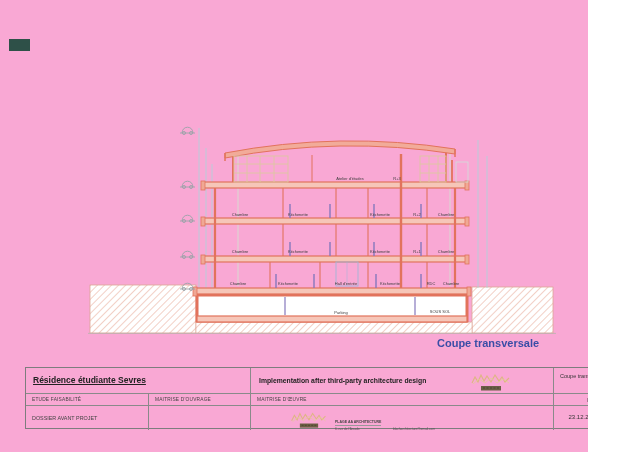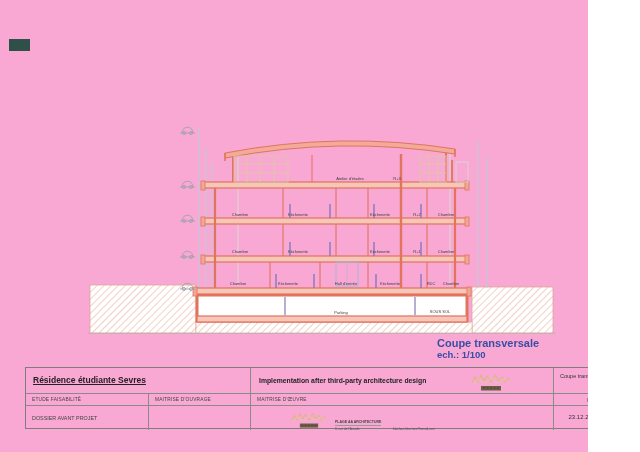--- a/index.html
+++ b/index.html
@@ -218,21 +218,20 @@
       <text x="431" y="285">RDC</text>
       <text x="451" y="285">Chambre</text>
 
       <text x="341" y="314">Parking</text>
       <text x="440" y="313">SOUS SOL</text>
     </g>
   </svg>
 
   <div class="caption">
     <div class="t">Coupe transversale</div>
-    <div class="s">ech.: 1/100</div>
   </div>
 
   <div class="tblock">
 
     <div class="cell br bb project" style="left:0;top:0;width:225px;height:26px;">Résidence étudiante Sevres</div>
 
     <div class="cell br bb" style="left:225px;top:0;width:303px;height:26px;">
       <div class="note" style="width:215px;">Implementation after third-party architecture design</div>
       <svg class="logo" style="left:218px;top:1px;" width="44" height="23" viewBox="0 0 44 23">
         <path d="M3,14 L6,8 L9,13 L12,6 L15,12 L18,7 L22,13 L26,6 L30,12 L33,8 L36,13 L40,9" stroke="#d8b873" stroke-width="1.1" fill="none" opacity="0.85"></path>

